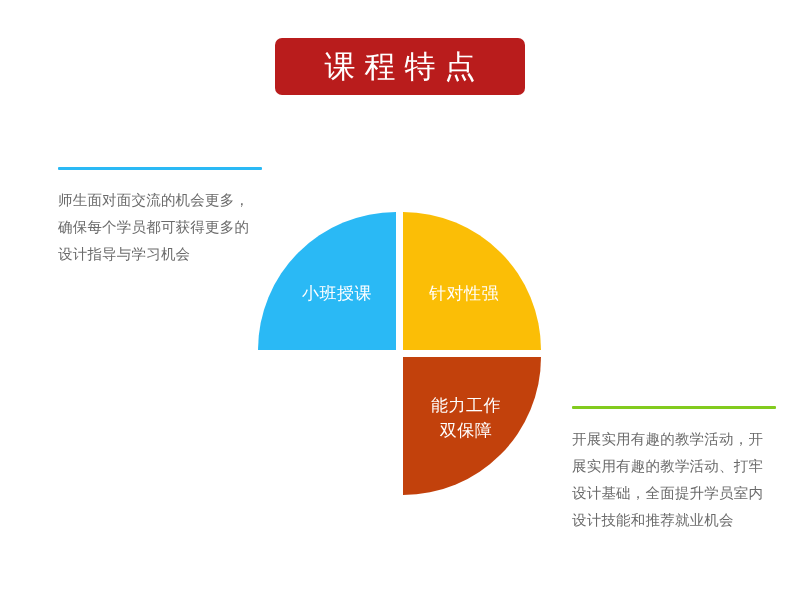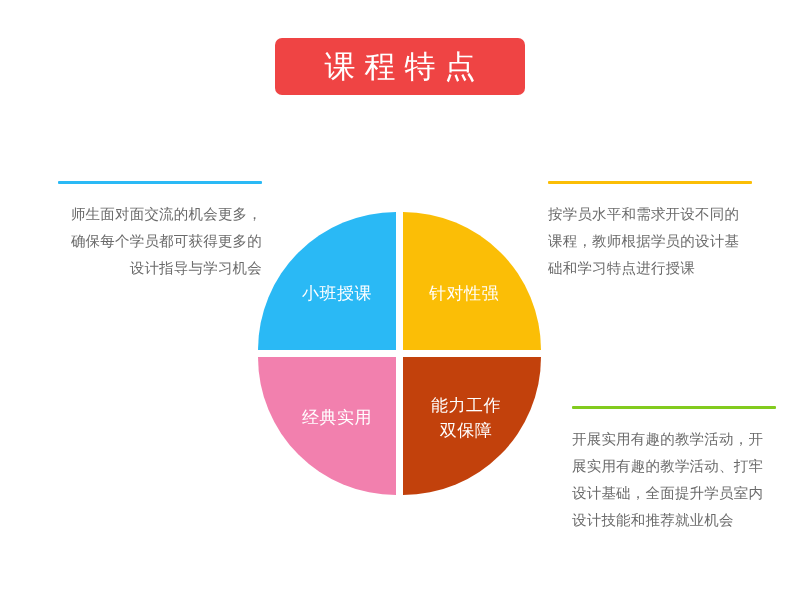--- a/index.html
+++ b/index.html
@@ -107,59 +107,52 @@
     border-radius: 1px;
   }
   .block-text {
     margin-top: 17px;
     color: #6b6b6b;
     font-size: 14.5px;
     line-height: 27px;
     letter-spacing: 0.2px;
   }
 
-  .block.tl-block { left: 58px;  top: 181px; width: 204px; text-align: right; }
+  .block.tl-block { left: 58px;  top: 167px; width: 204px; }
   .block.tr-block { left: 548px; top: 181px; width: 204px; }
   .block.bl-block { left: 18px;  top: 406px; width: 204px; }
   .block.br-block { left: 572px; top: 406px; width: 204px; }
 </style>
 </head>
 <body>
 
 <div id="stage">
 
-  <div class="title-box" style="background: #ef4444; align-items: center;">
+  <div class="title-box" style="background: #b91c1c; align-items: center;">
     <div class="title-text" style="color: rgb(255, 255, 255);">课程特点</div>
   </div>
 
   <div class="wheel">
     <div class="quad tl" style="background: rgb(42, 185, 245);">
       <div class="quad-label">小班授课</div>
     </div>
     <div class="quad tr" style="background: rgb(251, 190, 6);">
       <div class="quad-label">针对性强</div>
-    </div>
-    <div class="quad bl" style="background: rgb(242, 128, 174);">
-      <div class="quad-label">经典实用</div>
     </div>
     <div class="quad br" style="background: #c2410c;">
       <div class="quad-label">能力工作
 双保障</div>
     </div>
   </div>
 
   <div class="block tl-block">
     <div class="block-rule" style="background: rgb(42, 185, 245);"></div>
     <div class="block-text">师生面对面交流的机会更多，确保每个学员都可获得更多的设计指导与学习机会</div>
   </div>
 
-  <div class="block tr-block">
-    <div class="block-rule" style="background: rgb(251, 190, 6);"></div>
-    <div class="block-text">按学员水平和需求开设不同的课程，教师根据学员的设计基础和学习特点进行授课</div>
-  </div>
 
 
   <div class="block br-block">
     <div class="block-rule" style="background: rgb(130, 203, 30);"></div>
     <div class="block-text">开展实用有趣的教学活动，开展实用有趣的教学活动、打牢设计基础，全面提升学员室内设计技能和推荐就业机会</div>
   </div>
 
 </div>
 
 </body></html>

